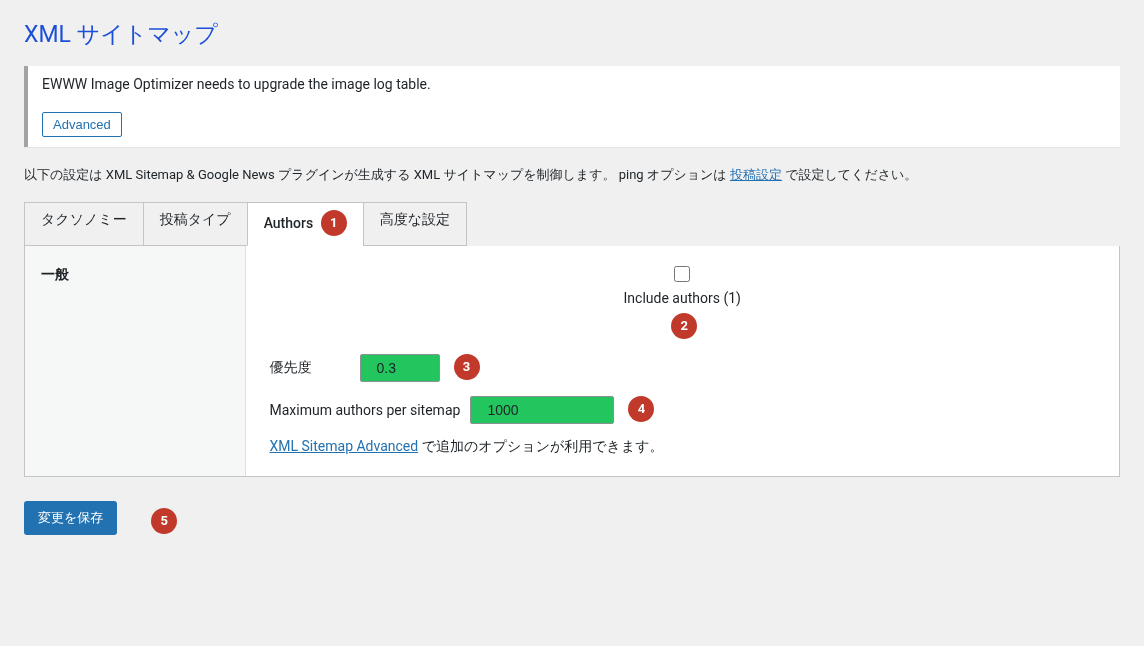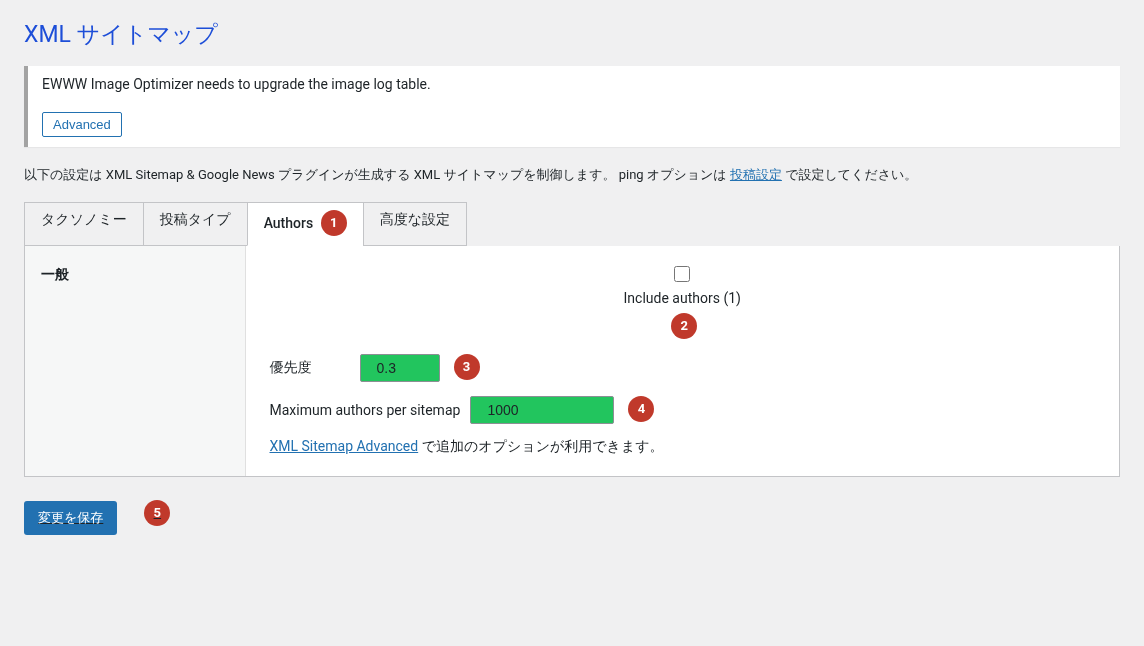--- a/index.html
+++ b/index.html
@@ -241,18 +241,18 @@
                 <span> で追加のオプションが利用できます。</span>
               </div>
 
             </div>
           </td>
         </tr>
       </tbody>
     </table>
   </div>
 
-  <div style="display:flex;align-items:flex-start;gap:23px;text-decoration:underline;">
+  <div style="display:flex;align-items:flex-end;gap:30px;">
     <button class="save-button">変更を保存</button>
     <span class="badge">5</span>
   </div>
 
 </div>
 
 </body></html>

